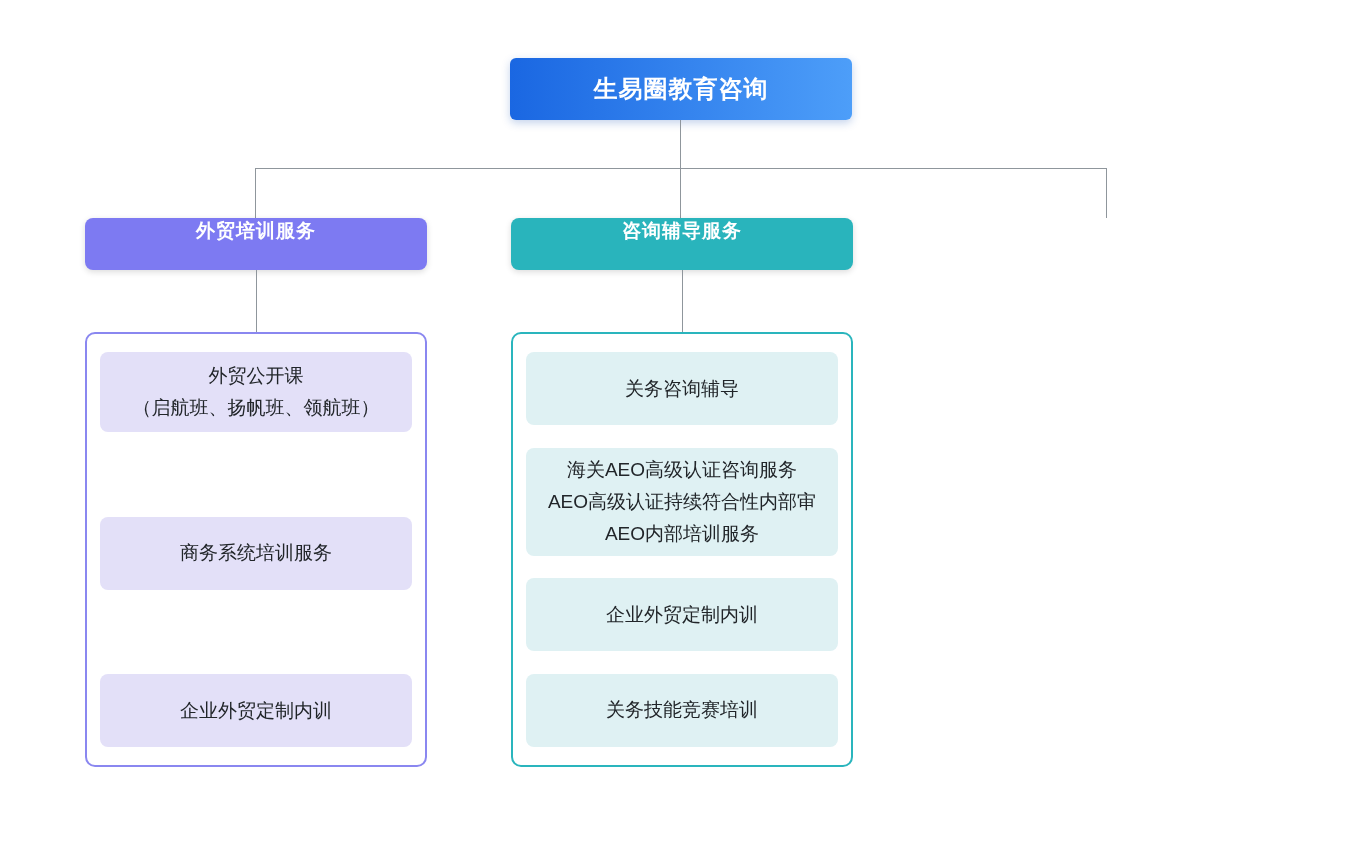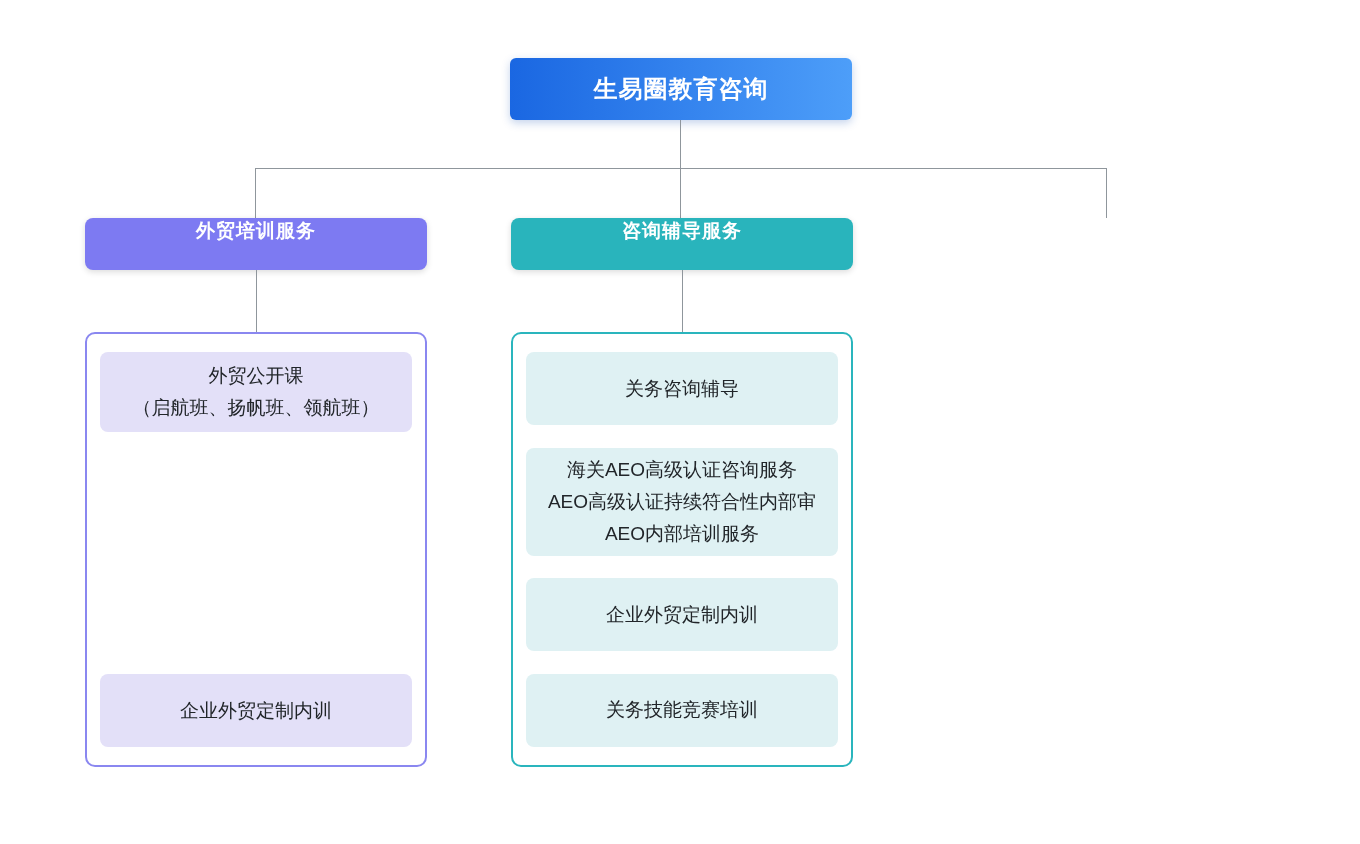--- a/index.html
+++ b/index.html
@@ -121,20 +121,21 @@
   <div class="conn conn-drop-r"></div>
 
   <div class="branch b0" style="--hdr: #7d7af2; --brd: #8a87f0; --ibg: #e3e0f8;">
     <div class="branch-header">
       <span>外贸培训服务</span>
     </div>
     <div class="branch-link"></div>
     <div class="branch-box">
       <div class="item med">外贸公开课
 （启航班、扬帆班、领航班）</div>
+      <div class="item">商务系统培训服务</div>
       <div class="item">企业外贸定制内训</div>
     </div>
   </div>
 
   <div class="branch b1" style="--hdr: #29b4bc; --brd: #2ab5bd; --ibg: #dff1f3;">
     <div class="branch-header">
       <span>咨询辅导服务</span>
     </div>
     <div class="branch-link"></div>
     <div class="branch-box">

